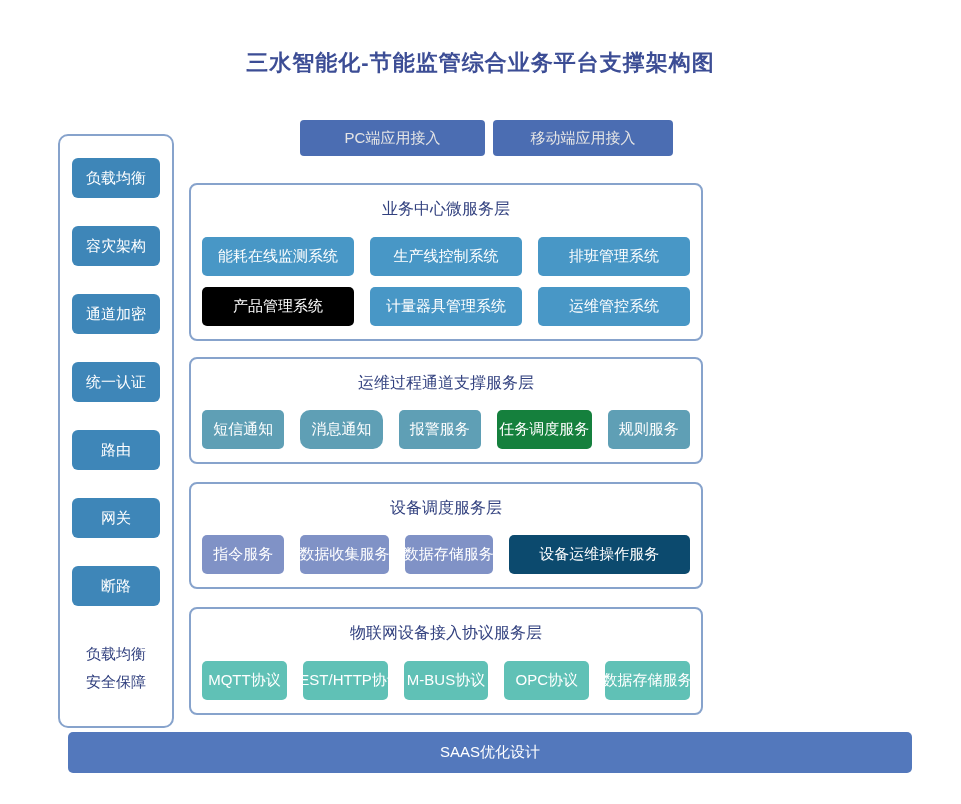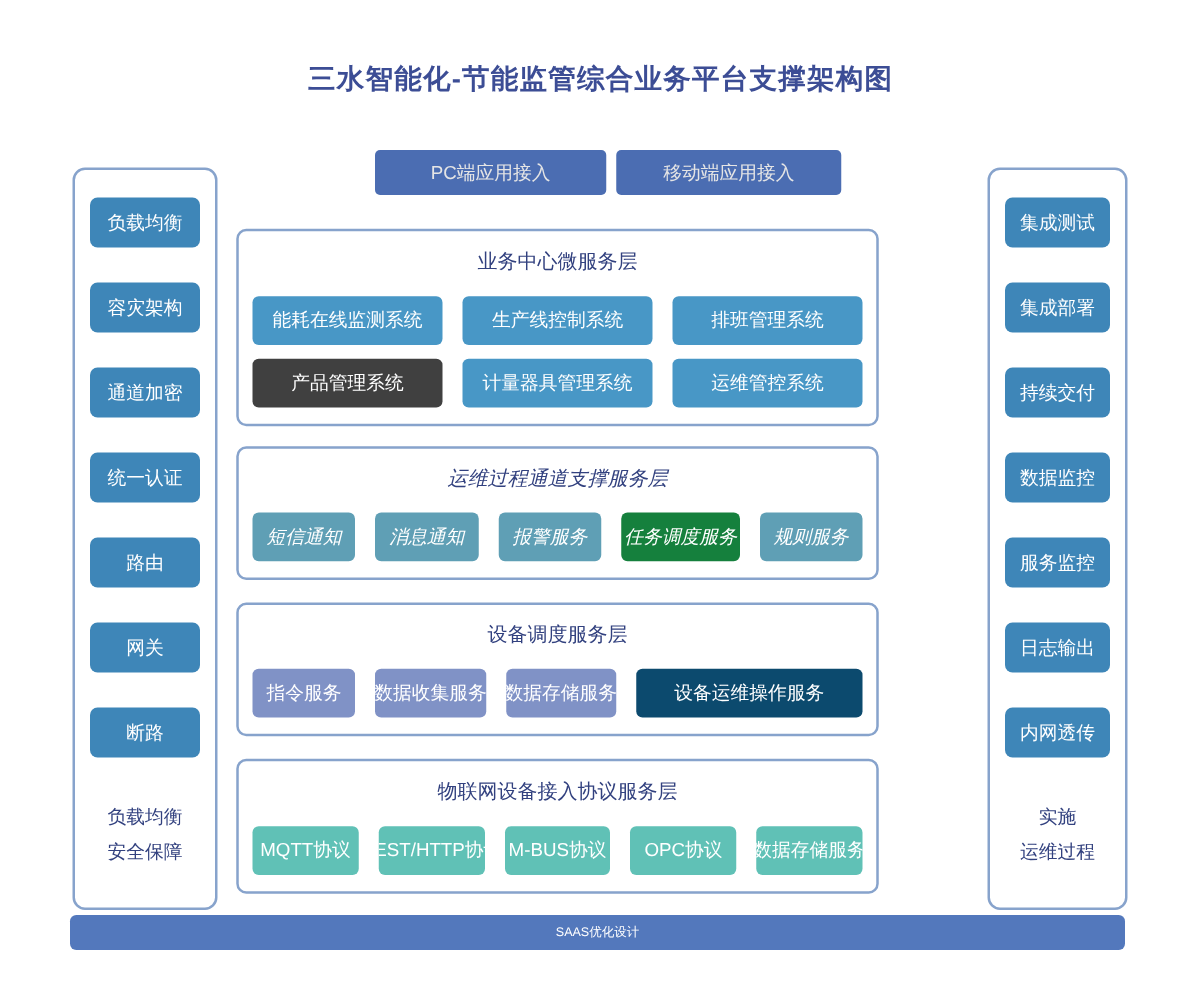--- a/index.html
+++ b/index.html
@@ -65,23 +65,23 @@
   }
   .layer-row { display: flex; gap: 16px; height: 39px; }
   .layer-box {
     flex: 1; border-radius: 5px; color: #ffffff; font-size: 15px;
     display: flex; align-items: center; justify-content: center;
     white-space: nowrap; overflow: hidden;
   }
 
   
   .bottom-bar {
-    position: absolute; left: 56px; top: 732px; width: 844px; height: 28px;
+    position: absolute; left: 68px; top: 732px; width: 844px; height: 41px;
     border-radius: 5px; background: var(--bottom-bar, #5378bc);
-    color: #ffffff; font-size: 10px;
+    color: #ffffff; font-size: 15px;
     display: flex; align-items: center; justify-content: center;
   }
 </style>
 </head>
 <body>
 
 <div class="canvas">
 
   <div class="page-title">三水智能化-节能监管综合业务平台支撑架构图</div>
 
@@ -107,32 +107,32 @@
 
   <div class="layer" style="height: 158px; margin-bottom: 16px;">
         <div class="layer-title">业务中心微服务层</div>
         <div class="layer-rows">
           <div class="layer-row">
             <div class="layer-box" style="background: rgb(72, 151, 198);">能耗在线监测系统</div>
             <div class="layer-box" style="background: rgb(72, 151, 198);">生产线控制系统</div>
             <div class="layer-box" style="background: rgb(72, 151, 198);">排班管理系统</div>
           </div>
           <div class="layer-row">
-            <div class="layer-box" style="background: #404040;">产品管理系统</div>
+            <div class="layer-box" style="background: #000000;">产品管理系统</div>
             <div class="layer-box" style="background: rgb(72, 151, 198);">计量器具管理系统</div>
             <div class="layer-box" style="background: rgb(72, 151, 198);">运维管控系统</div>
           </div>
         </div>
       </div>
-      <div class="layer" style="height: 107px; margin-bottom: 18px; font-style: italic;">
+      <div class="layer" style="height: 107px; margin-bottom: 18px;">
         <div class="layer-title">运维过程通道支撑服务层</div>
         <div class="layer-rows">
           <div class="layer-row">
             <div class="layer-box" style="background: rgb(95, 159, 181);">短信通知</div>
-            <div class="layer-box" style="background: rgb(95, 159, 181);">消息通知</div>
+            <div class="layer-box" style="background: rgb(95, 159, 181); border-radius: 10px;">消息通知</div>
             <div class="layer-box" style="background: rgb(95, 159, 181);">报警服务</div>
             <div class="layer-box" style="background: #15803d; flex: 1.15 1 0%;">任务调度服务</div>
             <div class="layer-box" style="background: rgb(95, 159, 181);">规则服务</div>
           </div>
         </div>
       </div>
       <div class="layer" style="height: 107px; margin-bottom: 18px;">
         <div class="layer-title">设备调度服务层</div>
         <div class="layer-rows">
           <div class="layer-row">
@@ -150,30 +150,16 @@
             <div class="layer-box" style="background: rgb(96, 193, 182);">MQTT协议</div>
             <div class="layer-box" style="background: rgb(96, 193, 182);">REST/HTTP协议</div>
             <div class="layer-box" style="background: rgb(96, 193, 182);">M-BUS协议</div>
             <div class="layer-box" style="background: rgb(96, 193, 182);">OPC协议</div>
             <div class="layer-box" style="background: rgb(96, 193, 182);">数据存储服务</div>
           </div>
         </div>
       </div>
     </div>
 
-  <div class="side-panel right">
-
-    <div class="side-box">集成测试</div>
-      <div class="side-box">集成部署</div>
-      <div class="side-box">持续交付</div>
-      <div class="side-box">数据监控</div>
-      <div class="side-box">服务监控</div>
-      <div class="side-box">日志输出</div>
-      <div class="side-box">内网透传</div>
-      <div class="side-caption">
-        <div>实施</div>
-        <div>运维过程</div>
-      </div>
-  </div>
 
   <div class="bottom-bar">SAAS优化设计</div>
 
 </div>
 
 </body></html>

